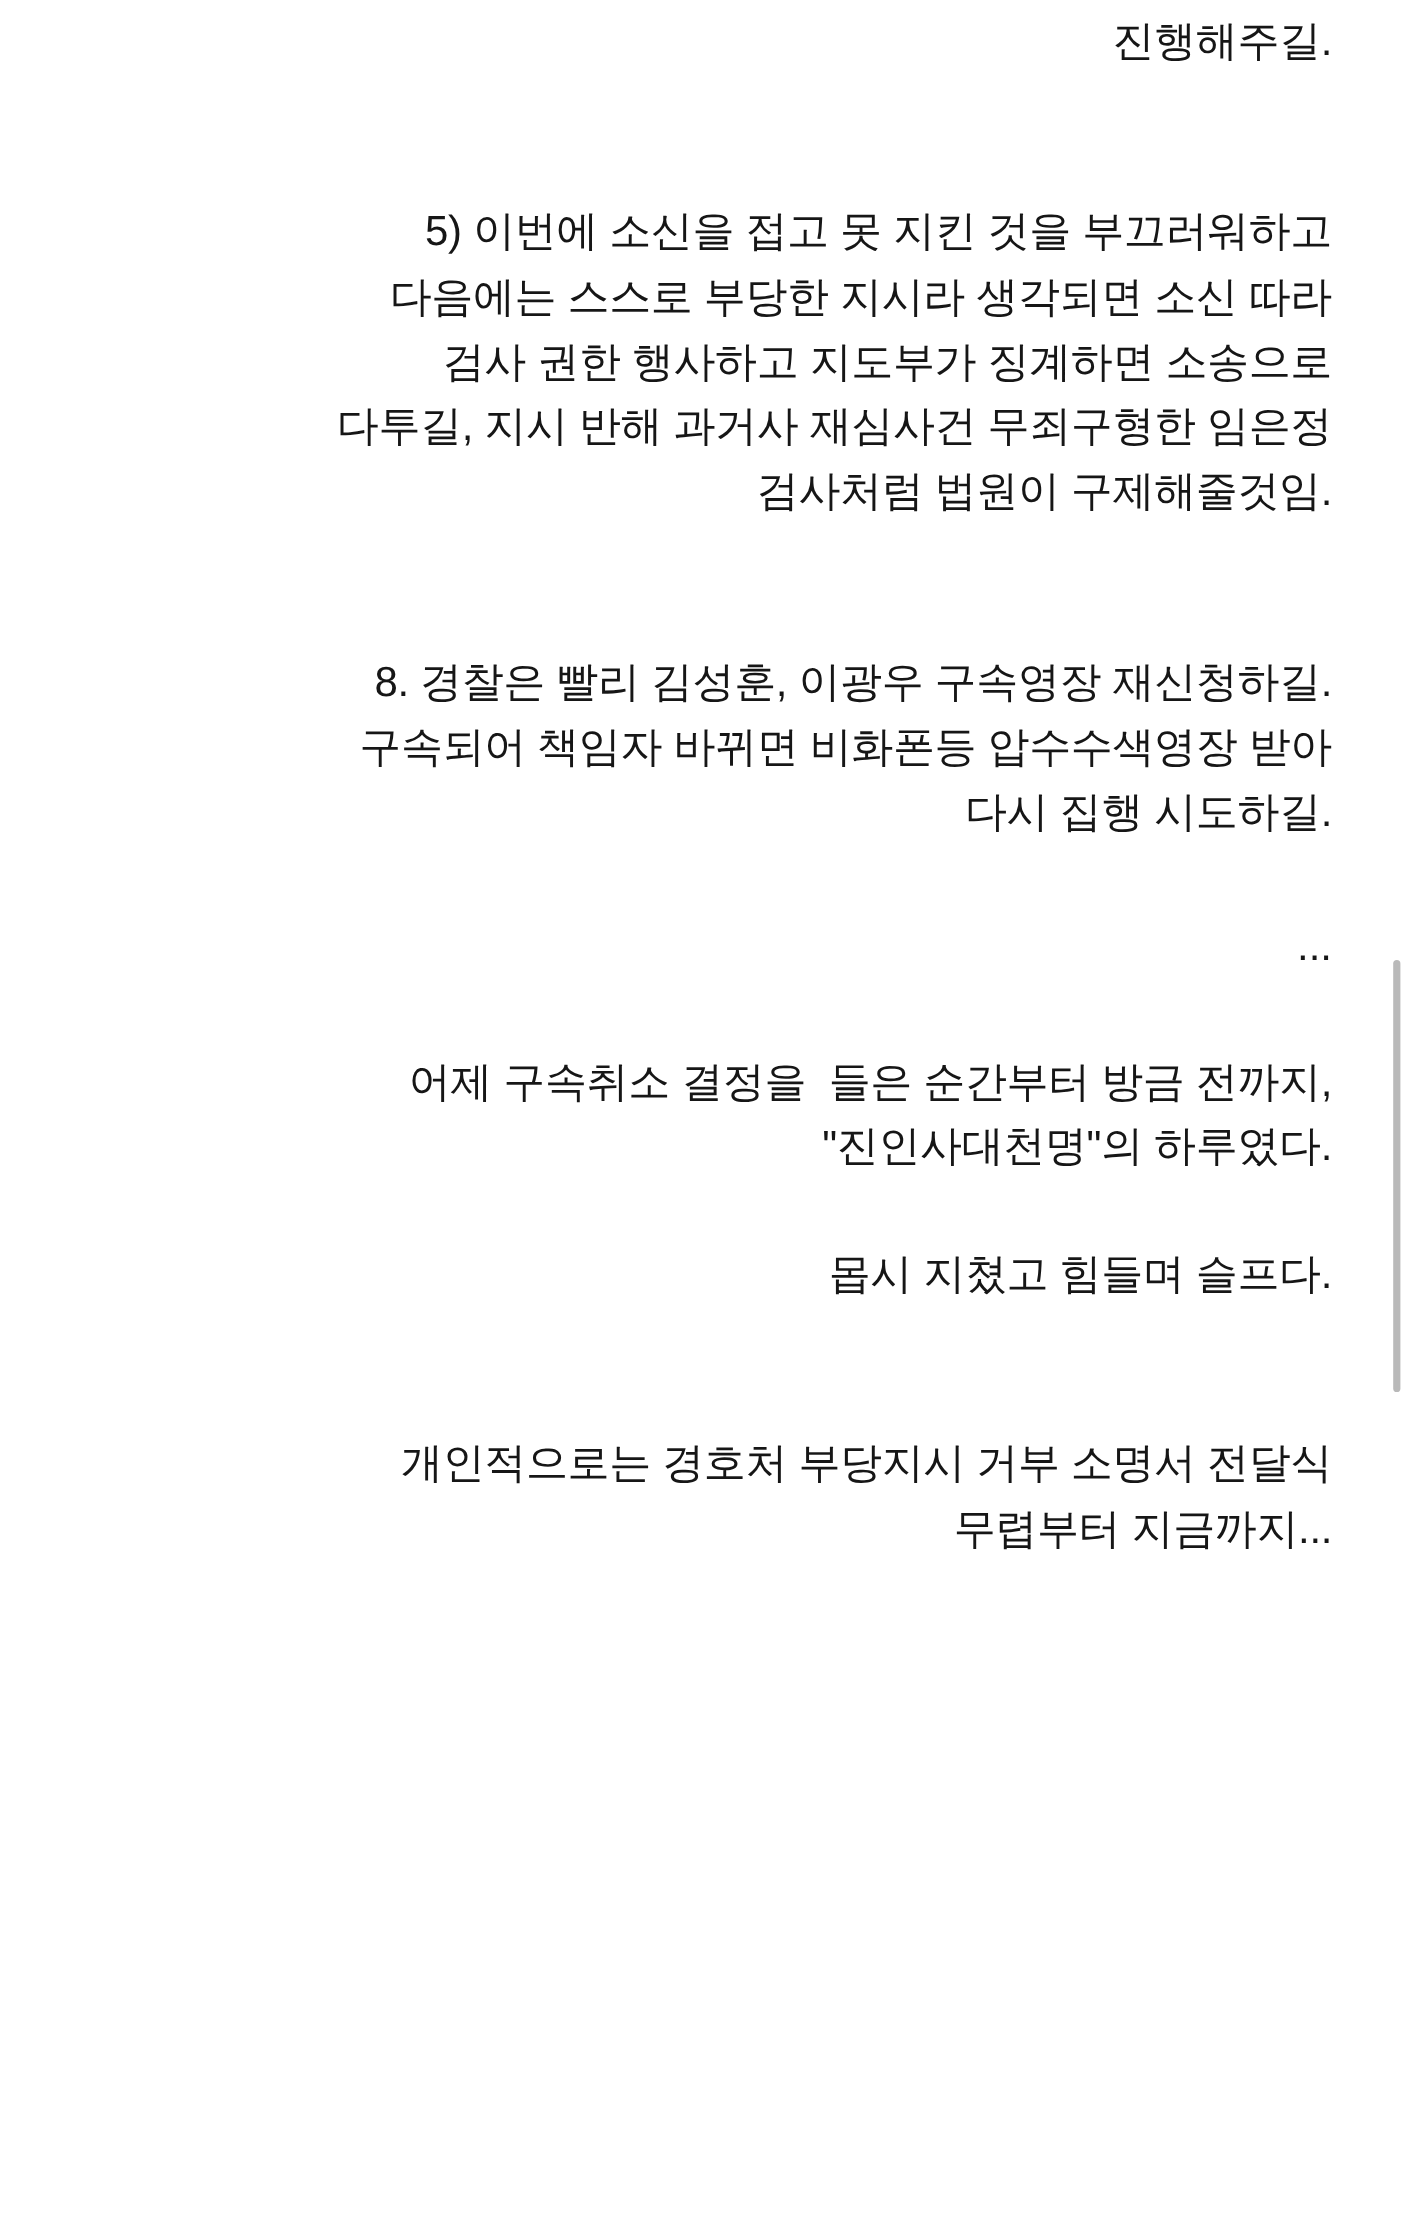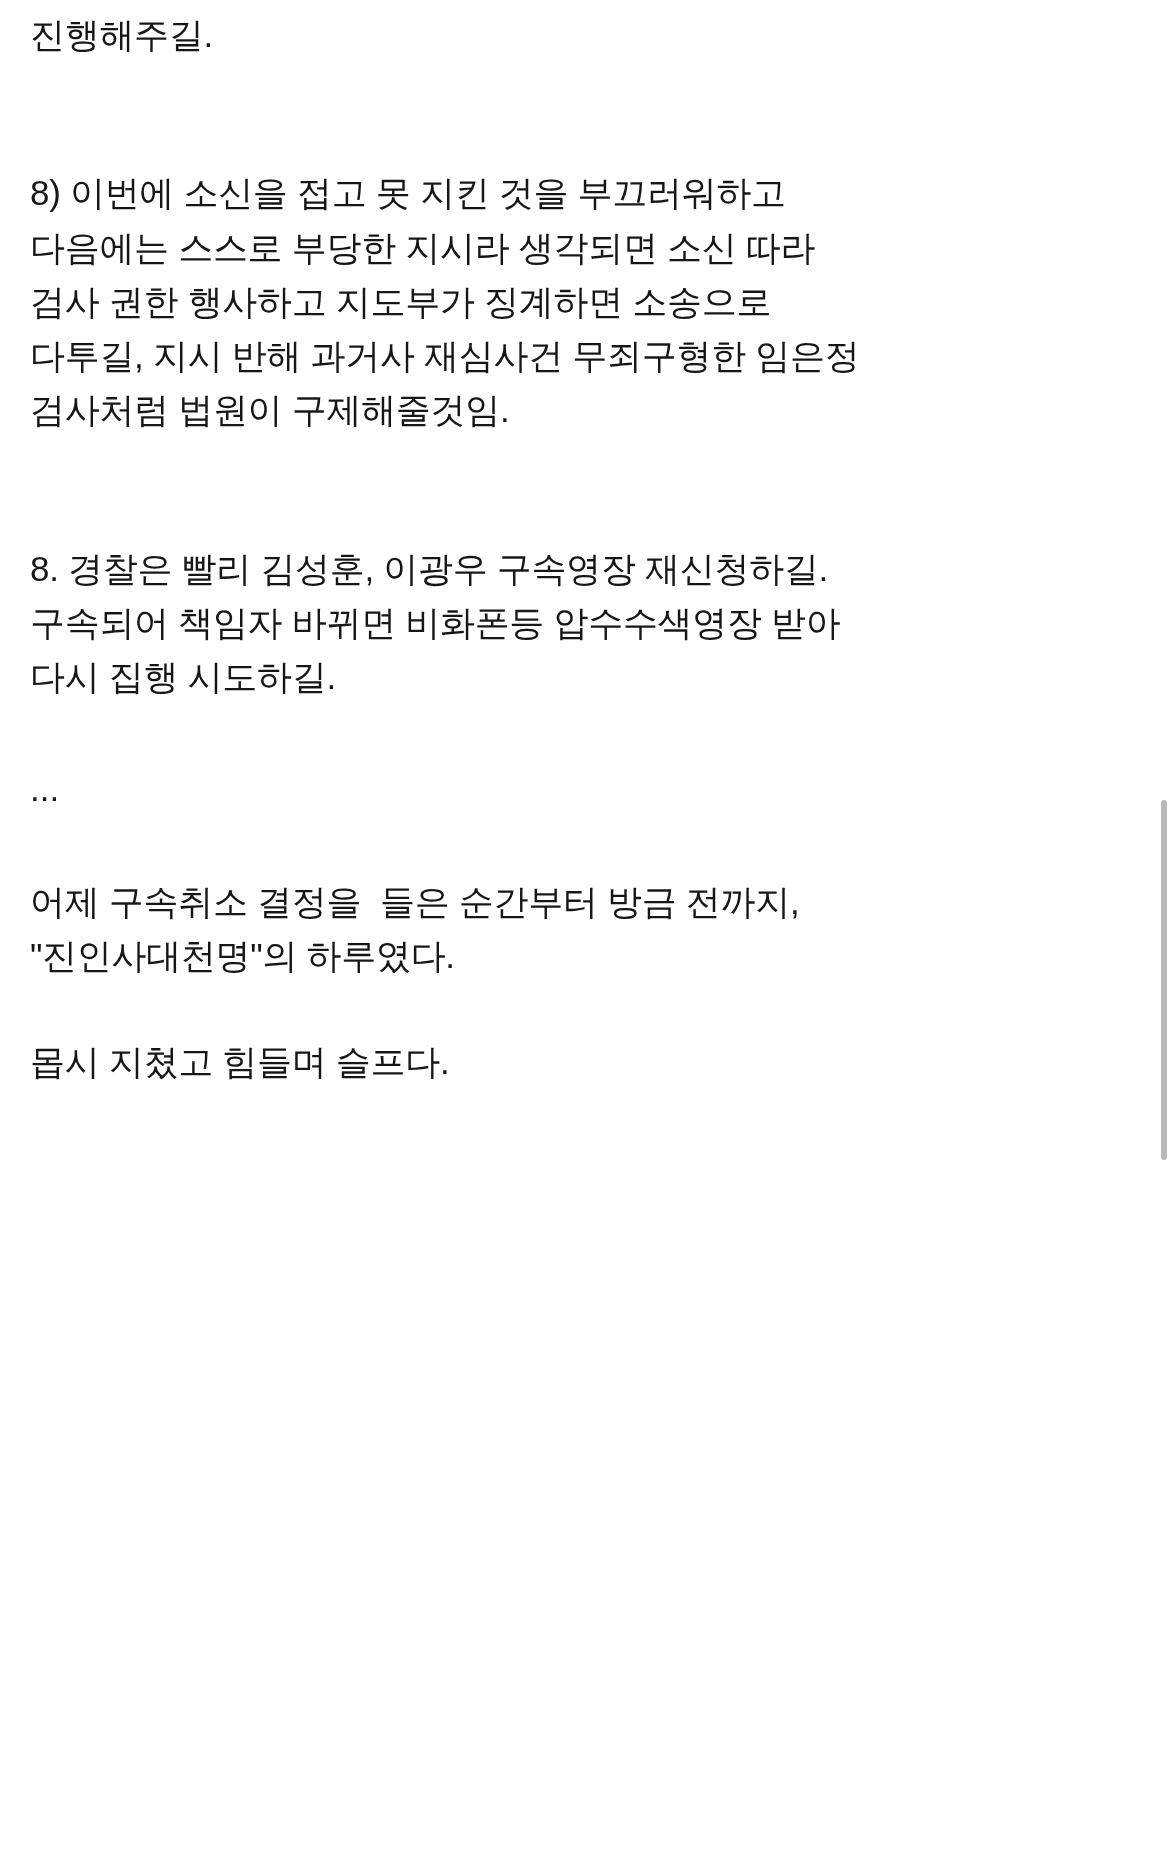--- a/index.html
+++ b/index.html
@@ -14,20 +14,21 @@
     color: #1a1a1a;
     position: relative;
     overflow: hidden;
   }
   .page {
     box-sizing: border-box;
     width: 1170px;
     min-height: 1849px;
     padding: 8px 60px 4px 30px;
     position: relative;
+    text-align: right;
   }
   .para {
     font-size: 35px;
     line-height: 1.55;
     letter-spacing: -0.3px;
     color: #161616;
     margin: 0;
     white-space: pre-wrap;
     word-break: keep-all;
   }
@@ -61,21 +62,21 @@
 </head>
 <body>
 
 <div class="page">
 
   <p class="para">진행해주길.</p>
   <div class="gap-md"></div>
 
   <div class="gap-md"></div>
 
-  <p class="para">8) 이번에 소신을 접고 못 지킨 것을 부끄러워하고
+  <p class="para">5) 이번에 소신을 접고 못 지킨 것을 부끄러워하고
 다음에는 스스로 부당한 지시라 생각되면 소신 따라
 검사 권한 행사하고 지도부가 징계하면 소송으로
 다투길, 지시 반해 과거사 재심사건 무죄구형한 임은정
 검사처럼 법원이 구제해줄것임.</p>
   <div class="gap-md"></div>
 
   <div class="gap-md"></div>
 
   <p class="para">8. 경찰은 빨리 김성훈, 이광우 구속영장 재신청하길.
 구속되어 책임자 바뀌면 비화폰등 압수수색영장 받아
@@ -87,18 +88,20 @@
 
   <p class="para">어제 구속취소 결정을  들은 순간부터 방금 전까지,
 "진인사대천명"의 하루였다.</p>
   <div class="gap-md"></div>
 
   <p class="para">몹시 지쳤고 힘들며 슬프다.</p>
   <div class="gap-md"></div>
 
   <div class="gap-md"></div>
 
+  <p class="para">개인적으로는 경호처 부당지시 거부 소명서 전달식
+무렵부터 지금까지...</p>
 
 </div>
 
 <div class="scrollbar-track">
   <div class="scrollbar-thumb"></div>
 </div>
 
 </body></html>

